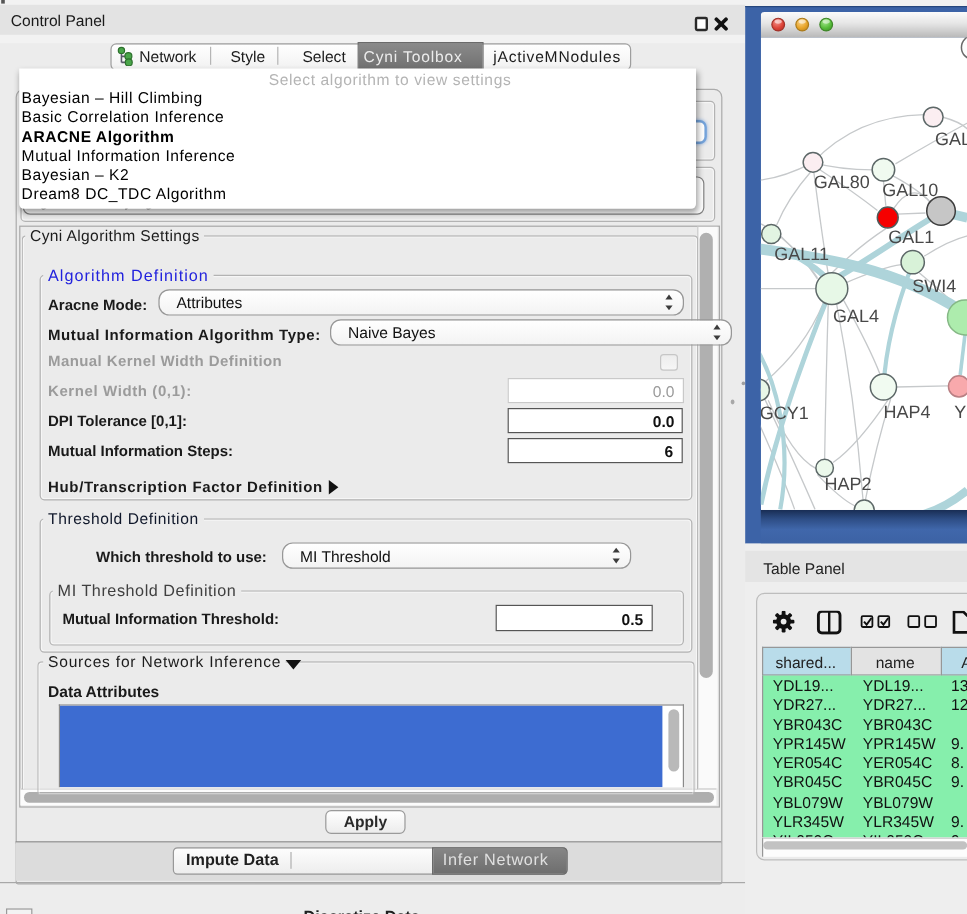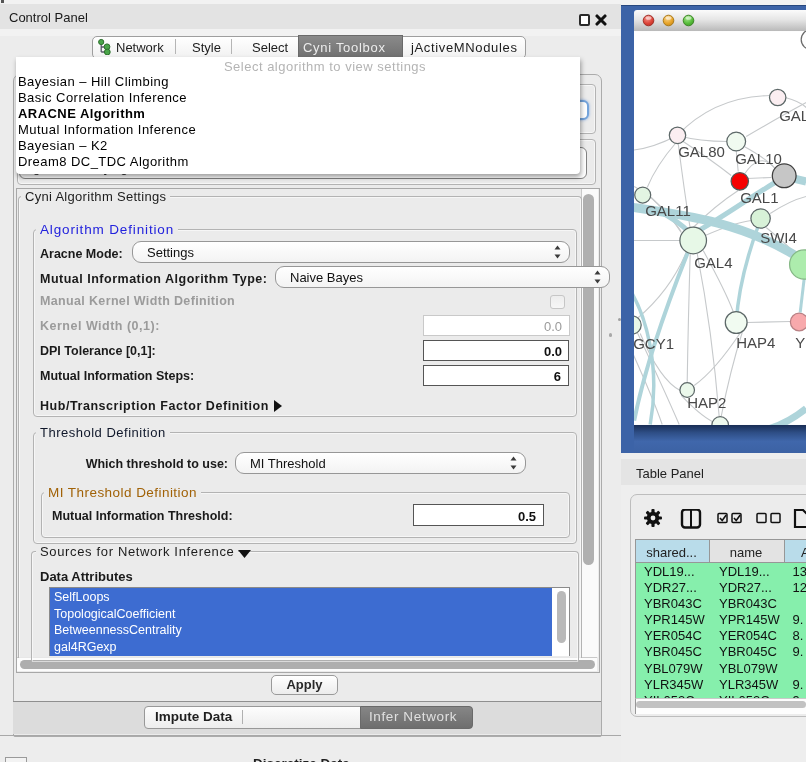--- a/index.html
+++ b/index.html
@@ -69,21 +69,21 @@
 <div class="abs" style="left:20px;top:659.5px;width:575px;height:9px;background:#aeaeae;border-radius:5px;"></div>
 
 <div class="gbox" style="left:18px;top:196px;width:562px;height:461px;border-radius:4px 4px 0 0;border-bottom:none;"></div>
 <div class="gtitle" style="left:21px;top:190px;color:#1c1c1c;font-size:13px;letter-spacing:0.3px;">Cyni Algorithm Settings</div>
 
 <div class="gbox" style="left:33px;top:229px;width:542px;height:186px;"></div>
 <div class="gtitle" style="left:36px;top:223px;color:#2222dd;font-size:13.5px;letter-spacing:0.85px;">Algorithm Definition</div>
 
 <div class="lbl abs" style="left:40px;top:247px;">Aracne Mode:</div>
 <div class="combo" style="left:132px;top:241px;width:436px;height:20px;">
-    <span class="tx">Settings</span>
+    <span class="tx">Attributes</span>
   <svg class="arrows" viewBox="0 0 7 14">
       <path d="M3.5 0.5 L6.5 4.5 L0.5 4.5 Z" fill="#3b3b3b"></path>
       <path d="M3.5 13.5 L6.5 9.5 L0.5 9.5 Z" fill="#3b3b3b"></path>
     </svg>
   </div>
 
 <div class="lbl abs" style="left:40px;top:272px;letter-spacing:0.5px;">Mutual Information Algorithm Type:</div>
 <div class="combo" style="left:275px;top:266px;width:293px;height:20px;padding-left:40px;">
     <span class="tx">Naive Bayes</span>
   <svg class="arrows" viewBox="0 0 7 14">
@@ -111,46 +111,45 @@
   </div>
 
 <div class="lbl abs" style="left:40px;top:399px;letter-spacing:0.55px;">Hub/Transcription Factor Definition</div>
 <svg class="abs" style="left:272px;top:399px;" width="12" height="14" viewBox="0 0 12 14">
     <path d="M2 1 L10 7 L2 13 Z" fill="#111"></path>
   </svg>
 
 <div class="gbox" style="left:33px;top:432px;width:542px;height:110px;"></div>
 <div class="gtitle" style="left:36px;top:426px;color:#0f172a;font-size:13px;letter-spacing:0.5px;">Threshold Definition</div>
 
-<div class="lbl abs" style="left:80px;top:457px;width:148px;text-align:right;">Which threshold to use:</div>
+<div class="lbl abs" style="left:80px;top:457px;width:148px;text-align:left;">Which threshold to use:</div>
 <div class="combo" style="left:235px;top:452px;width:289px;height:20px;">
     <span class="tx">MI Threshold</span>
   <svg class="arrows" viewBox="0 0 7 14">
       <path d="M3.5 0.5 L6.5 4.5 L0.5 4.5 Z" fill="#3b3b3b"></path>
       <path d="M3.5 13.5 L6.5 9.5 L0.5 9.5 Z" fill="#3b3b3b"></path>
     </svg>
   </div>
 
 <div class="gbox" style="left:41px;top:492px;width:527px;height:44px;"></div>
-<div class="gtitle" style="left:44px;top:486px;color:#a16207;font-size:13.5px;letter-spacing:0.45px;">MI Threshold Definition</div>
+<div class="gtitle" style="left:44px;top:486px;color:#404040;font-size:13.5px;letter-spacing:0.45px;">MI Threshold Definition</div>
 <div class="lbl abs" style="left:52px;top:509px;">Mutual Information Threshold:</div>
 <div class="field" style="left:413px;top:503.5px;width:129px;height:20px;">
     <span style="position:absolute;right:7px;top:4px;">0.5</span>
   </div>
 
 <div class="gbox" style="left:31px;top:551px;width:546px;height:110px;border-bottom:none;border-radius:4px 4px 0 0;"></div>
 <div class="gtitle" style="left:36px;top:545px;color:#1c1c1c;font-size:13px;letter-spacing:0.65px;">Sources for Network Inference</div>
 <svg class="abs" style="left:237px;top:548px;" width="15" height="11" viewBox="0 0 15 11">
     <path d="M1 2 L14 2 L7.5 10 Z" fill="#111"></path>
   </svg>
 <div class="lbl abs" style="left:40px;top:569px;font-size:13px;">Data Attributes</div>
 
 <div class="abs" style="left:49px;top:587px;width:519px;height:68px;background:#fff;border:1px solid #8a8a8a;border-bottom:none;overflow:hidden;">
   <div style="position:absolute;left:0;top:0;width:502px;height:68px;background:#3d6cd1;"></div>
-  <div style="position:absolute;left:4px;top:1px;font-size:12.5px;color:#fff;line-height:16.5px;">SelfLoops<br>TopologicalCoefficient<br>BetweennessCentrality<br>gal4RGexp</div>
   <div style="position:absolute;left:507px;top:3px;width:9px;height:52px;background:#b9b9b9;border-radius:5px;"></div>
 </div>
 
 <div class="abs" style="left:271px;top:675px;width:65px;height:18px;background:linear-gradient(#ffffff,#ececec);border:1px solid #9a9a9a;border-radius:5px;text-align:center;font-size:13px;font-weight:bold;color:#2a2a2a;line-height:18px;">Apply</div>
 
 <div class="abs" style="left:13px;top:701px;width:588px;height:1.5px;background:#8f8f8f;"></div>
 <div class="abs" style="left:13px;top:702px;width:588px;height:32px;background:#dcdcdc;"></div>
 <div class="abs" style="left:0;top:735px;width:621px;height:1px;background:#a8a8a8;"></div>
 
 <div class="abs" style="left:144px;top:706px;width:327px;height:21px;background:linear-gradient(#fdfdfd,#ededed);border:1px solid #989898;border-radius:4px;"></div>

